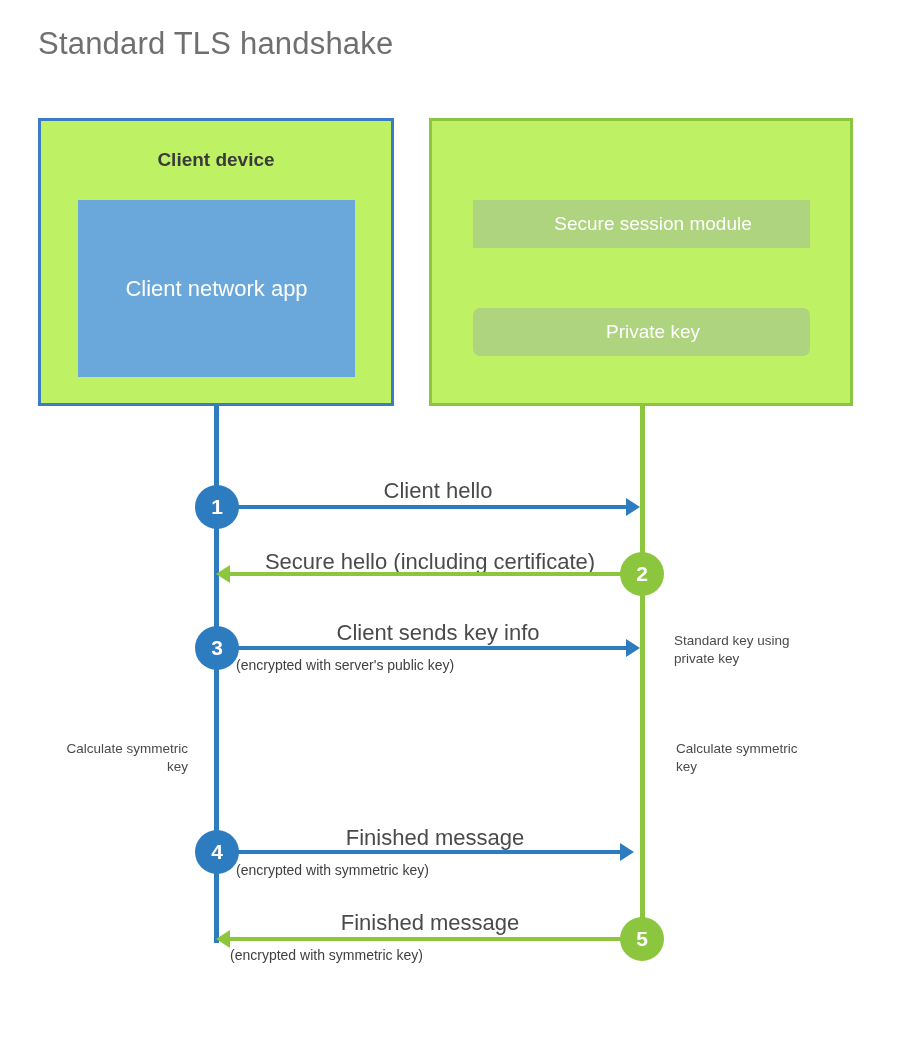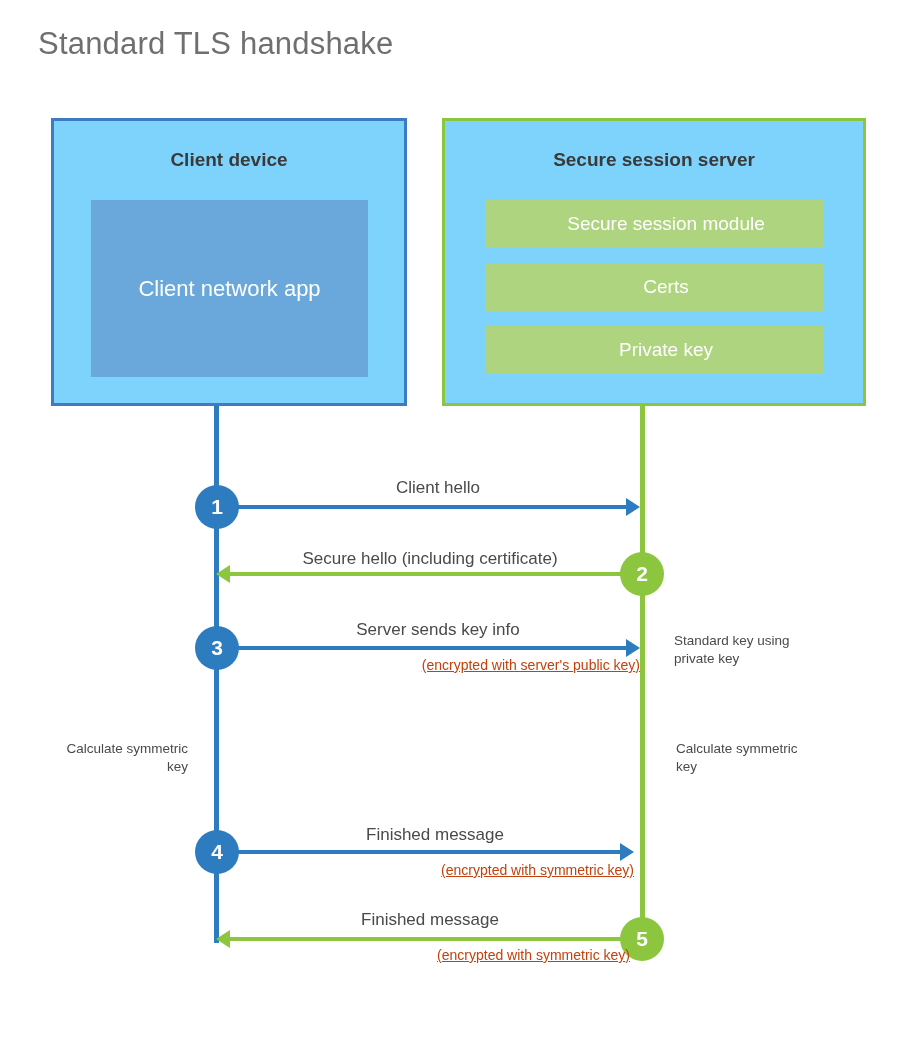--- a/index.html
+++ b/index.html
@@ -23,23 +23,22 @@
     font-size: 31px;
     font-weight: 300;
     color: #6f6f6f;
     letter-spacing: 0.2px;
     white-space: nowrap;
   }
 
   
   .panel {
     position: absolute;
-    background: #7dd3fc;
+    background: #bef264;
     box-sizing: border-box;
-    margin-left: 13px;
   }
   #client-panel {
     left: 38px;
     top: 118px;
     width: 356px;
     height: 288px;
     border: 3px solid #3d7cc0;
   }
   #server-panel {
     left: 429px;
@@ -90,21 +89,21 @@
     font-weight: 300;
     display: flex;
     align-items: center;
     justify-content: center;
     text-align: center;
     box-sizing: border-box;
     padding-left: 23px;
   }
   #server-bar-0 { top: 79px; }
   #server-bar-1 { top: 142px; }
-  #server-bar-2 { top: 205px; }
+  #server-bar-2 { top: 187px; border-radius: 7px; }
 
   
   .lifeline {
     position: absolute;
     width: 5px;
   }
   #client-lifeline {
     left: 214px;
     top: 405px;
     height: 538px;
@@ -147,33 +146,32 @@
     align-items: center;
     justify-content: center;
   }
   .circle-blue  { background: #2d7cbf; }
   .circle-green { background: #8cc63e; }
 
   
   .msg-main {
     position: absolute;
     text-align: center;
-    font-size: 17px;
+    font-size: 22px;
     font-weight: 300;
     color: #4a4a4a;
     white-space: nowrap;
   }
   .msg-sub {
     position: absolute;
-    text-align: right;
+    text-align: left;
     font-size: 14px;
     font-weight: 300;
-    color: #c2410c;
+    color: #404040;
     white-space: nowrap;
-    text-decoration: underline;
   }
 
   
   .side-note {
     position: absolute;
     font-size: 13.5px;
     font-weight: 300;
     color: #4a4a4a;
     line-height: 1.35;
   }
@@ -184,40 +182,38 @@
 <body>
 
 <div id="page-title">Standard TLS handshake</div>
 
 <div class="panel" id="client-panel">
   <div class="panel-title">Client device</div>
   <div id="client-app-block">Client network app</div>
 </div>
 
 <div class="panel" id="server-panel">
-  <div class="panel-title">Secure session server</div>
   <div class="server-bar" id="server-bar-0">Secure session module</div>
-  <div class="server-bar" id="server-bar-1">Certs</div>
   <div class="server-bar" id="server-bar-2">Private key</div>
 </div>
 
 <div class="lifeline" id="client-lifeline"></div>
 <div class="lifeline" id="server-lifeline"></div>
 
 <div class="msg-main" style="left:236px; top:478px; width:404px;">Client hello</div>
 <div class="arrow-line arrow-blue" style="left:216px; top:505px; width:410px;"></div>
 <div class="arrow-head head-blue-right" style="left:626px; top:498px;"></div>
 <div class="step-circle circle-blue" style="left:195px; top:485px;">1</div>
 
 <div class="msg-main" style="left:230px; top:549px; width:400px;">Secure hello (including certificate)</div>
 <div class="arrow-line arrow-green" style="left:230px; top:572px; width:412px;"></div>
 <div class="arrow-head head-green-left" style="left:216px; top:565px;"></div>
 <div class="step-circle circle-green" style="left:620px; top:552px;">2</div>
 
-<div class="msg-main" style="left:236px; top:620px; width:404px;">Server sends key info</div>
+<div class="msg-main" style="left:236px; top:620px; width:404px;">Client sends key info</div>
 <div class="arrow-line arrow-blue" style="left:216px; top:646px; width:410px;"></div>
 <div class="arrow-head head-blue-right" style="left:626px; top:639px;"></div>
 <div class="step-circle circle-blue" style="left:195px; top:626px;">3</div>
 <div class="msg-sub" style="left:236px; top:657px; width:404px;">(encrypted with server's public key)</div>
 <div class="side-note note-right" style="left:674px; top:632px; width:130px;">Standard key using private key</div>
 
 <div class="side-note note-left" style="left:60px; top:740px; width:128px;">Calculate symmetric key</div>
 <div class="side-note note-right" style="left:676px; top:740px; width:128px;">Calculate symmetric key</div>
 
 <div class="msg-main" style="left:236px; top:825px; width:398px;">Finished message</div>

